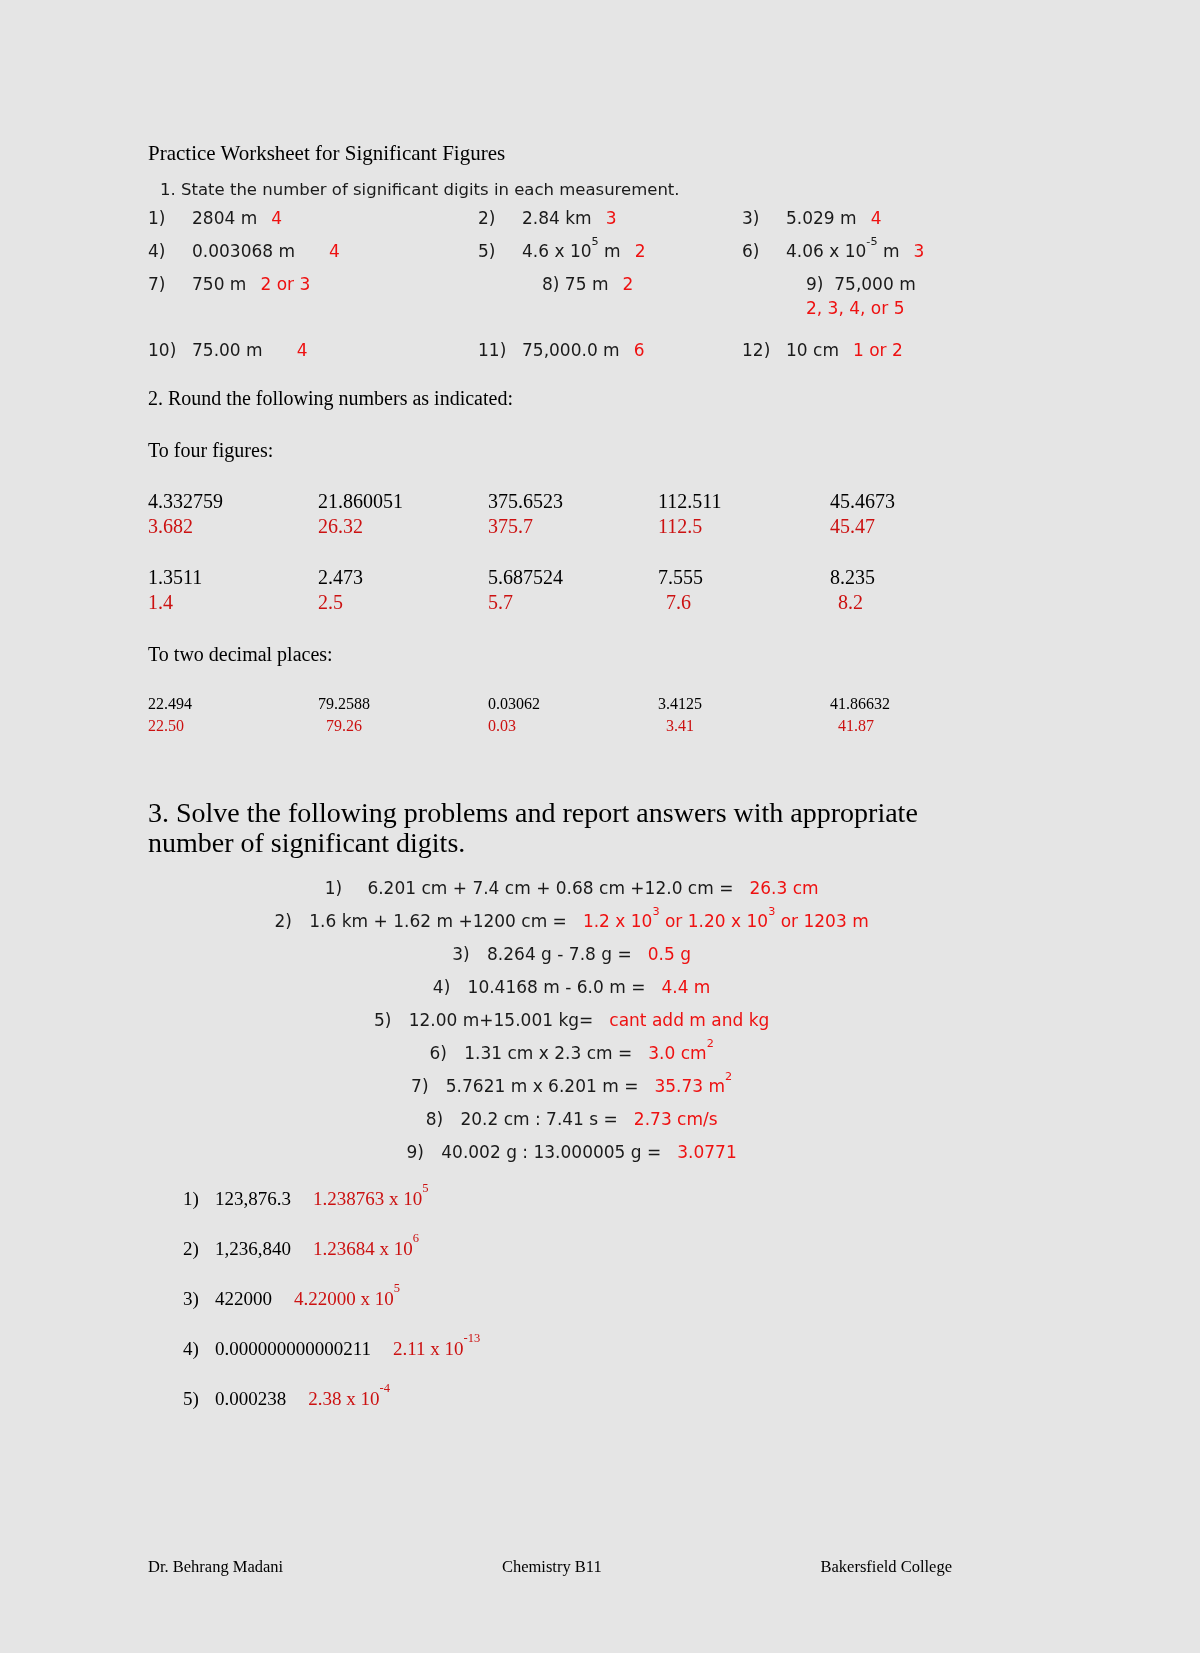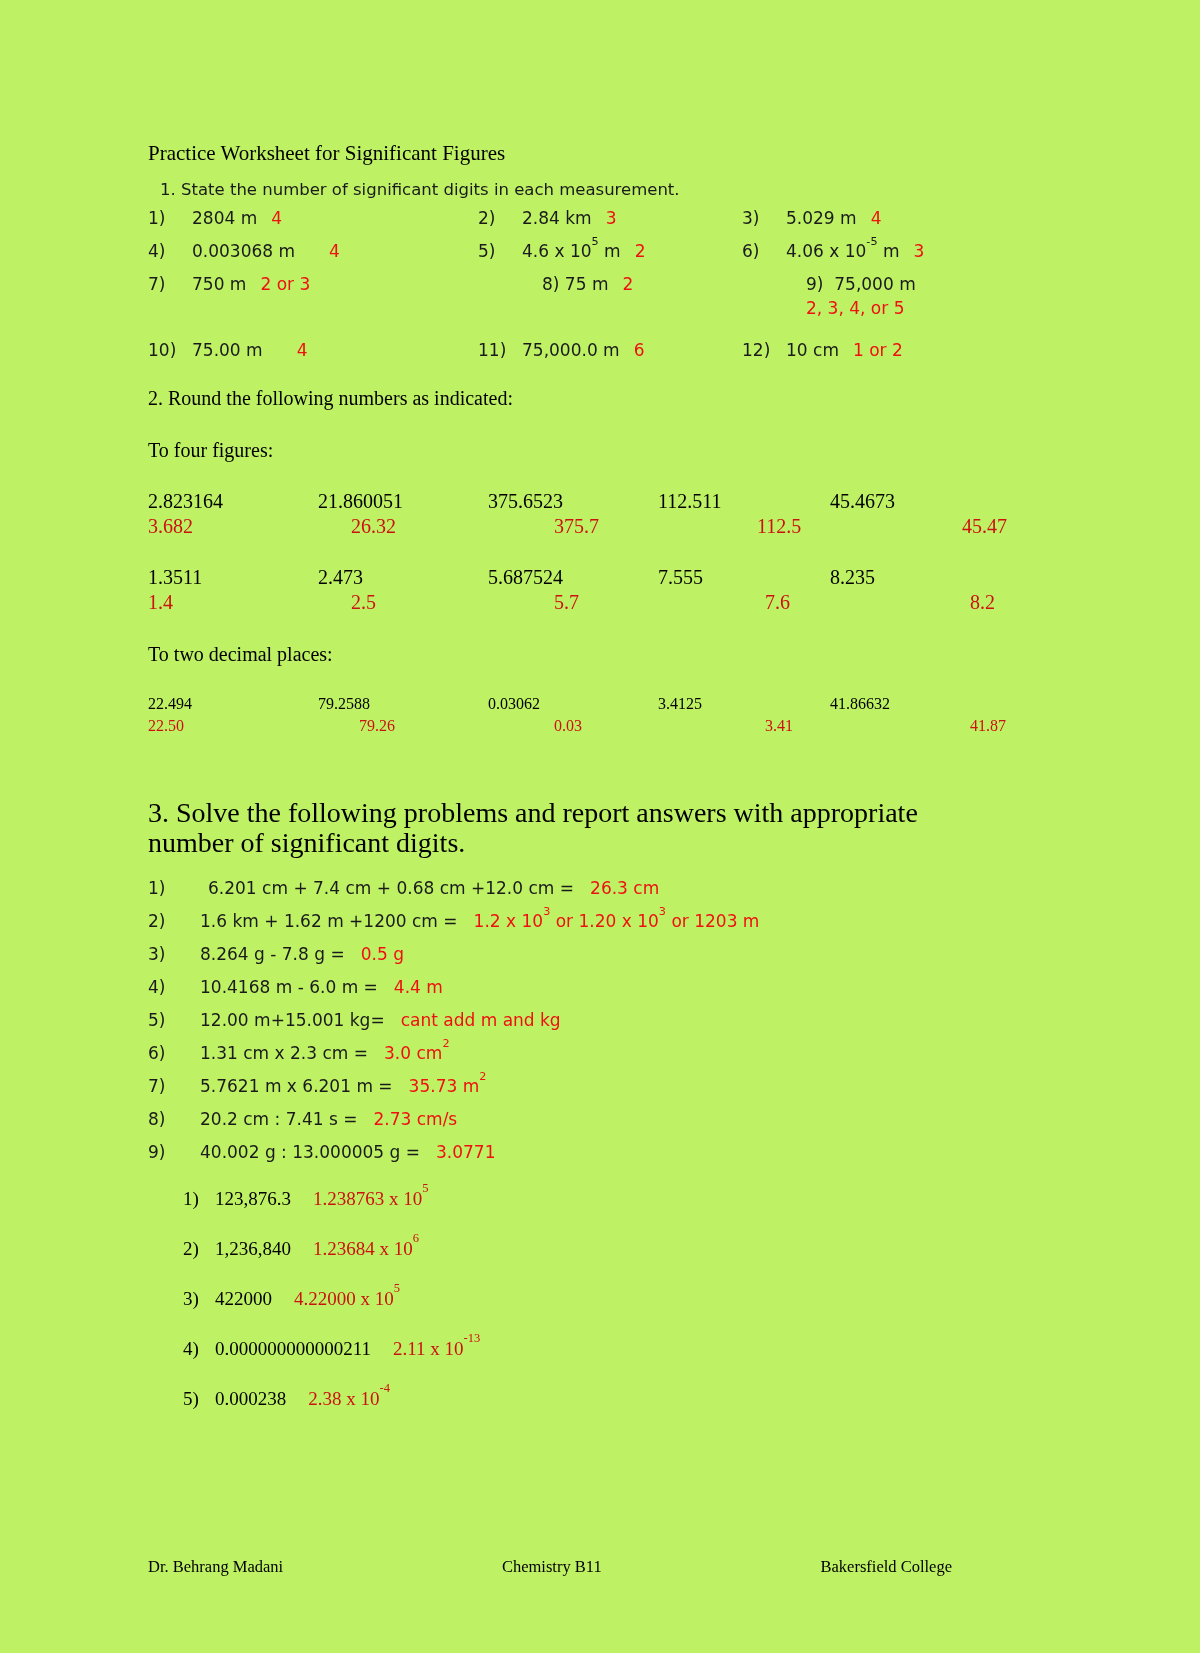--- a/index.html
+++ b/index.html
@@ -1,18 +1,18 @@
 <!DOCTYPE html>
 <html style="--red-sans: #ee1111; --red-serif: #cc1111;"><head>
 <meta charset="utf-8">
 <style>
   :root { --red-sans:#ee1111; --red-serif:#cc1111; }
   * { margin:0; padding:0; box-sizing:border-box; }
   html,body { background:#ffffff; }
-  .page { position:relative; width:1200px; height:1653px; background:#bef264; overflow:hidden;
+  .page { position:relative; width:1200px; height:1653px; background:#e5e5e5; overflow:hidden;
           font-family:"Liberation Serif", serif; color:#000; }
   .abs { position:absolute; }
   .sans { font-family:"DejaVu Sans", sans-serif; color:#1a1a1a; }
   .red-sans { color:var(--red-sans); }
   sup { font-size:66%; line-height:0; position:relative; top:-0.45em; }
 
   #title { left:148px; top:140px; font-size:21px; line-height:26px; }
   #s1-head { left:160px; top:179px; font-size:16.5px; line-height:22px; }
 
   #s1 { left:148px; top:206px; right:120px; }
@@ -23,27 +23,27 @@
   .s1-num { display:inline-block; min-width:44px; }
   .s1-ans { margin-left:14px; color:var(--red-sans); }
   .s1-ans.gap-lg { margin-left:34px; }
   .ind64 { padding-left:64px; }
 
   #s2 { left:148px; top:385px; right:120px; }
   .s2-head, .s2-label { font-size:20px; line-height:26px; }
   .s2-label { margin-top:26px; }
   .s2-grid { display:grid; grid-template-columns:170px 170px 170px 172px 1fr;
              font-size:20px; line-height:25px; margin-top:26px; }
-  .s2-grid.ansrow { margin-top:0; color:var(--red-serif);gap:33px; }
+  .s2-grid.ansrow { margin-top:0; color:var(--red-serif); }
   .s2-grid.small { font-size:16px; line-height:22px; }
   .cell-ind { padding-left:8px; }
 
   #s3 { left:148px; top:798px; width:830px; }
   .s3-head { font-size:28px; line-height:30px; max-width:820px; }
-  .s3-list { margin-top:14px; }
+  .s3-list { margin-top:14px;text-align:center; }
   .s3-item { font-family:"DejaVu Sans",sans-serif; color:#1a1a1a; font-size:17px; line-height:33px; white-space:nowrap; }
   .s3-num { display:inline-block; min-width:52px; }
   .s3-q.q-ind { padding-left:8px; }
   .s3-a { color:var(--red-sans); margin-left:16px; }
 
   #s4 { left:148px; top:1162px; width:830px; }
   .s4-head { font-size:20px; line-height:26px; }
   .s4-item { margin-left:35px; margin-top:28px; font-size:19px; line-height:22px; white-space:nowrap; }
   .s4-item.first { margin-top:26px; }
   .s4-num { display:inline-block; min-width:32px; }
@@ -107,21 +107,21 @@
         <span class="s1-num">12)</span><span>10 cm</span><span class="s1-ans">1 or 2</span>
       </div>
     </div>
   </div>
 
   <div id="s2" class="abs">
     <div class="s2-head">2. Round the following numbers as indicated:</div>
 
     <div class="s2-label">To four figures:</div>
     <div class="s2-grid">
-      <span>2.823164</span>
+      <span>4.332759</span>
       <span>21.860051</span>
       <span>375.6523</span>
       <span>112.511</span>
       <span>45.4673</span>
     </div>
     <div class="s2-grid ansrow">
       <span>3.682</span>
       <span>26.32</span>
       <span>375.7</span>
       <span>112.5</span>

